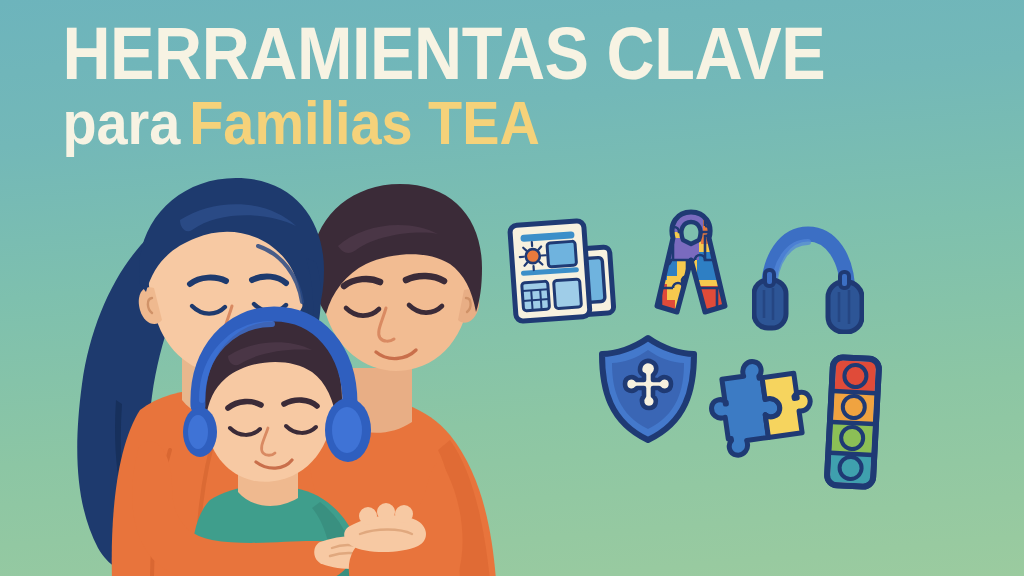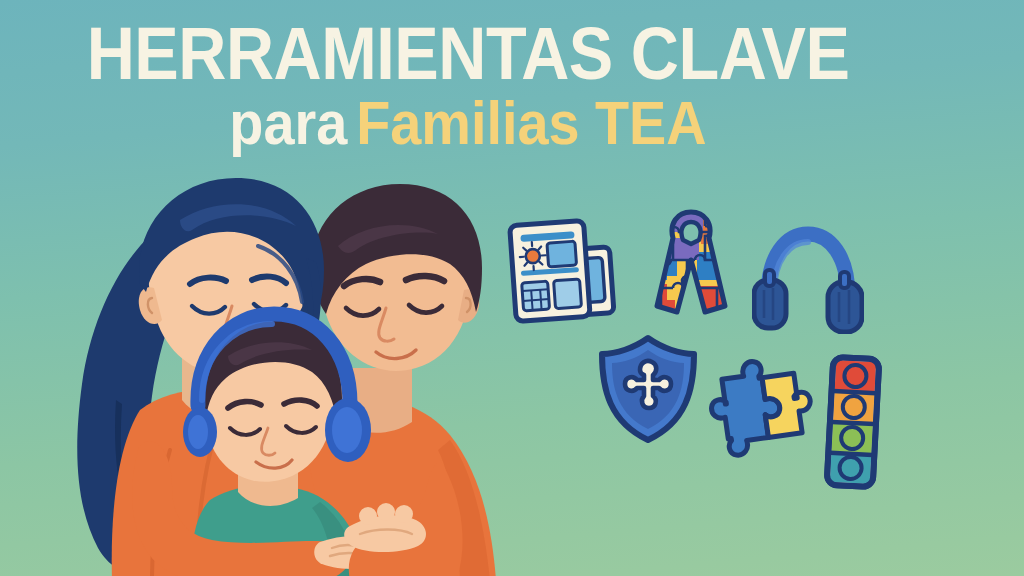--- a/index.html
+++ b/index.html
@@ -7,21 +7,21 @@
     width:1024px;height:576px;overflow:hidden;
     font-family:"Liberation Sans",sans-serif;
   }
   #stage{
     position:relative;width:1024px;height:576px;overflow:hidden;
     background:linear-gradient(175deg,#6DB4BC 0%,#73B8B8 22%,#7EC0AE 45%,#8CC6A4 70%,#9BCB9F 100%);
   }
 
   
   #headline-block{
-    position:absolute;left:4px;top:20px;width:928px;text-align:center;
+    position:absolute;left:16px;top:20px;width:928px;
     z-index:40;pointer-events:none;
   }
   .line1{
     font-family:"Liberation Sans Narrow","Liberation Sans",sans-serif;
     font-weight:700;font-size:74px;line-height:0.92;
     letter-spacing:-0.5px;color:#F7F3E3;
     transform:scaleX(0.90);transform-origin:center;
     white-space:nowrap;display:block;
   }
   .line2{

